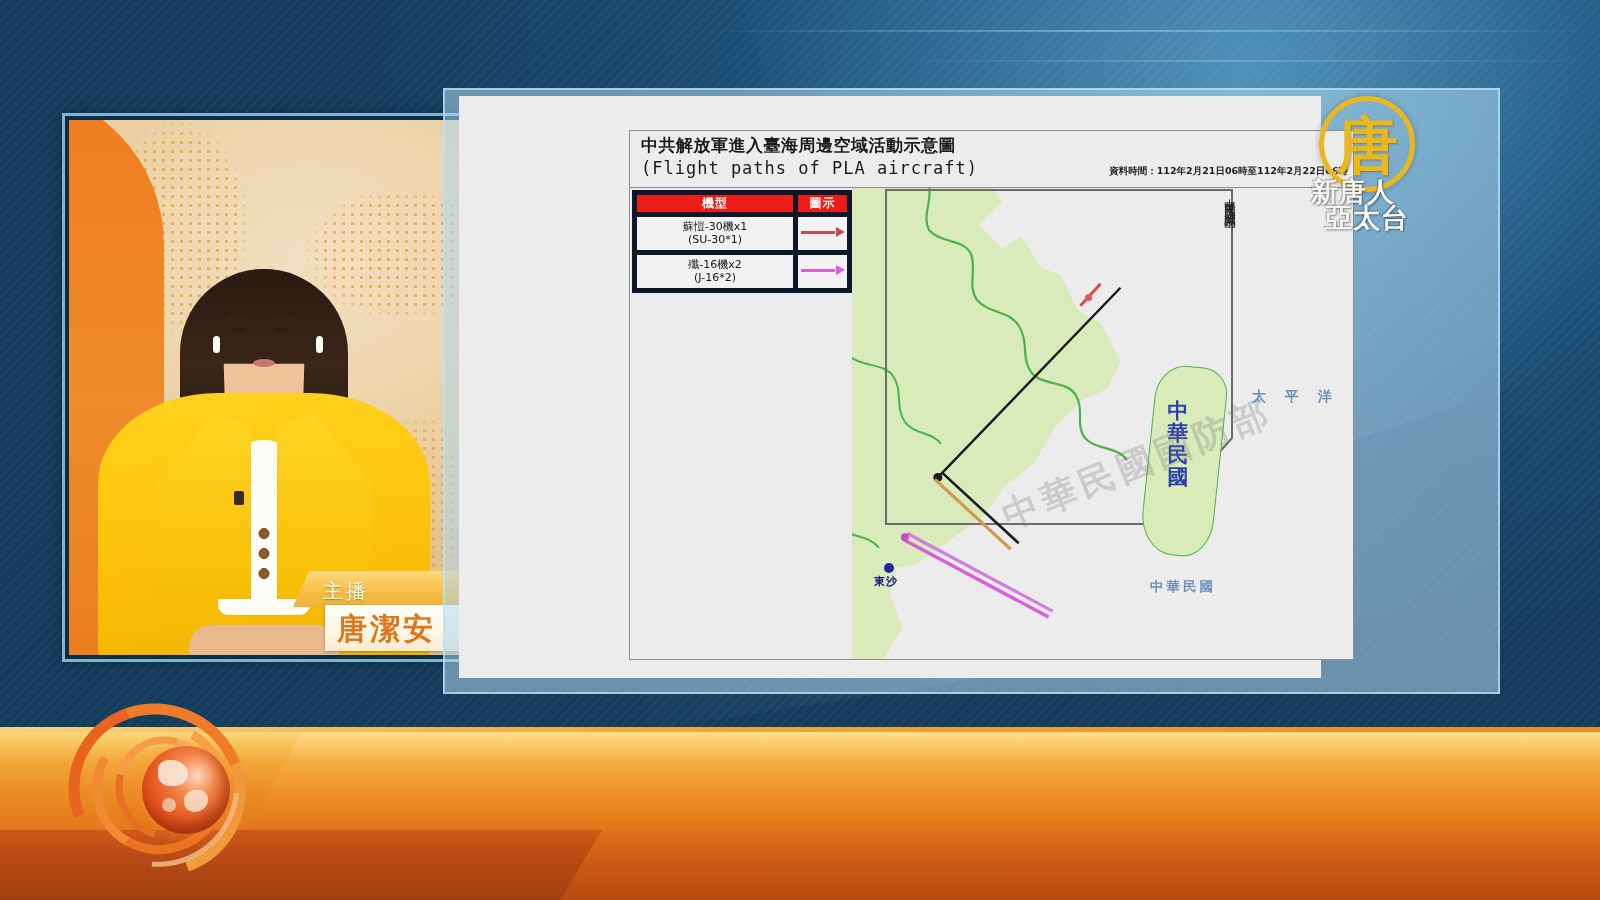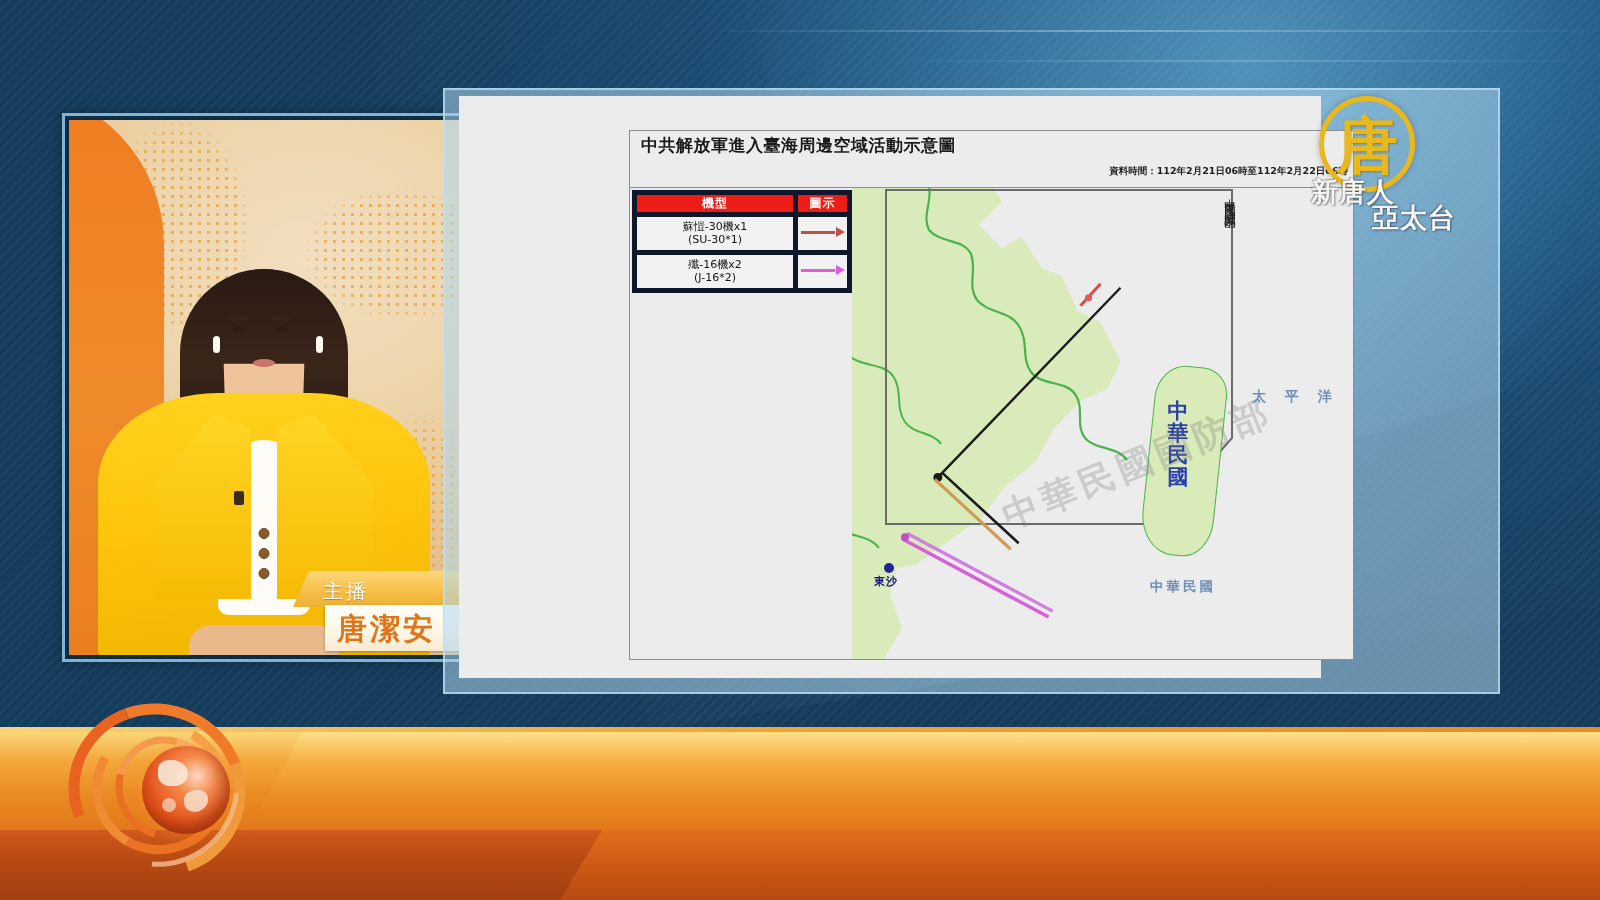--- a/index.html
+++ b/index.html
@@ -238,21 +238,21 @@
     position:absolute; left:14px; top:4px; width:96px; height:92px; line-height:92px; text-align:center;
     font-size:62px; color:#e8b81d; font-family:"DejaVu Sans", sans-serif; font-weight:bold;
     text-shadow:1px 1px 2px rgba(120,80,0,.5);
   }
   #ntd-name1, #ntd-name2 {
     position:absolute; color:#f4f4f4; font-family:"DejaVu Sans", sans-serif; font-weight:bold;
     text-shadow:1px 1px 2px rgba(0,0,0,.45), -1px -1px 1px rgba(0,0,0,.3);
     letter-spacing:1px; white-space:nowrap;
   }
   #ntd-name1 { left:6px; top:78px; font-size:27px; }
-  #ntd-name2 { left:20px; top:104px; font-size:27px;margin-left:47px; }
+  #ntd-name2 { left:20px; top:104px; font-size:27px; }
 
   
   #lower-third { position:absolute; left:0; bottom:0; width:1600px; height:200px; }
   #lt-band {
     position:absolute; left:0; bottom:66px; width:1600px; height:102px;
     background:linear-gradient(180deg,#fbd778 0%,#f3a83c 28%,#ea8a22 62%,#e2761a 100%);
     clip-path:polygon(0 0,1600px 0,1600px 100%,0 100%);
   }
   #lt-band-skew {
     position:absolute; left:246px; bottom:66px; width:1360px; height:102px;
@@ -338,20 +338,21 @@
   </div>
 </div>
 
 <div id="gfx-frame">
   <div id="gfx-inner">
 
     <div id="mapdoc">
 
       <div id="hdr-box">
         <div id="hdr-t1">中共解放軍進入臺海周邊空域活動示意圖</div>
+        <div id="hdr-t2">(Flight paths of PLA aircraft)</div>
         <div id="hdr-time">資料時間：112年2月21日06時至112年2月22日06時</div>
       </div>
 
       <div id="doc-body">
 
         <table id="legend">
           <thead>
             <tr>
               <th>機型</th>
               <th>圖示</th>

